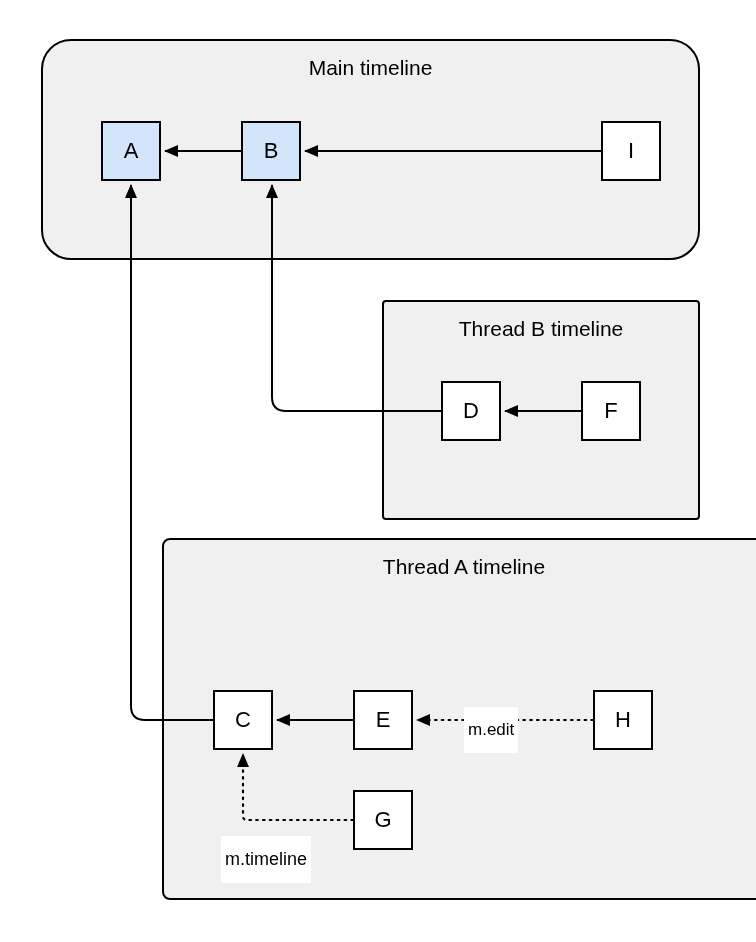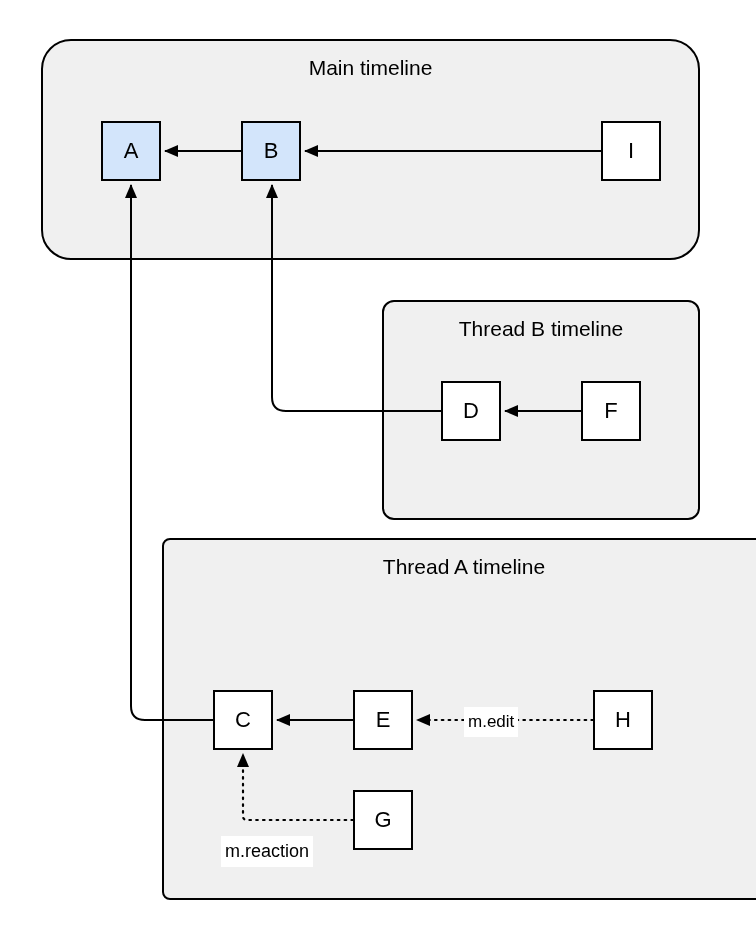--- a/index.html
+++ b/index.html
@@ -15,21 +15,21 @@
     background: #ffffff;
     overflow: hidden;
   }
   .container {
     position: absolute;
     background: var(--container_fill, #f0f0f0);
     border: 2px solid var(--border, #000000);
     box-sizing: border-box;
   }
   #c-main    { left: 41px;  top: 39px;  width: 659px; height: 221px; border-radius: 30px; }
-  #c-threadb { left: 382px; top: 300px; width: 318px; height: 220px; border-radius: 12px; }
+  #c-threadb { left: 382px; top: 300px; width: 318px; height: 220px; border-radius: 4px; }
   #c-threada { left: 162px; top: 538px; width: 604px; height: 362px; border-radius: 8px; }
   .container-title {
     position: absolute;
     top: 15px;
     left: 0;
     width: 100%;
     text-align: center;
     font-size: 21px;
     font-weight: normal;
     color: #000000;
@@ -71,21 +71,21 @@
   #n-d { left: 441px; top: 381px; }
   #n-f { left: 581px; top: 381px; }
   #n-c { left: 213px; top: 690px; }
   #n-e { left: 353px; top: 690px; }
   #n-h { left: 593px; top: 690px; }
   #n-g { left: 353px; top: 790px; }
   .edge-label {
     position: absolute;
     background: #ffffff;
     color: #000000;
-    padding: 5px 4px;
+    padding: 13px 4px;
     z-index: 4;
     white-space: nowrap;
   }
   #lbl-edit     { left: 464px; top: 707px; font-size: 17px; }
   #lbl-reaction { left: 221px; top: 836px; font-size: 18px; }
 </style>
 </head>
 <body>
 
 <div class="canvas">
@@ -138,15 +138,15 @@
     <span>E</span>
   </div>
   <div class="node" id="n-h">
     <span>H</span>
   </div>
   <div class="node" id="n-g">
     <span>G</span>
   </div>
 
   <div class="edge-label" id="lbl-edit">m.edit</div>
-  <div class="edge-label" id="lbl-reaction">m.reaction</div>
+  <div class="edge-label" id="lbl-reaction">m.timeline</div>
 
 </div>
 
 </body></html>

